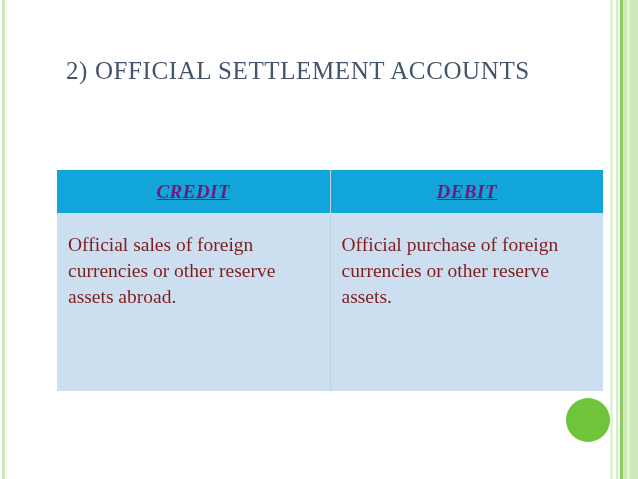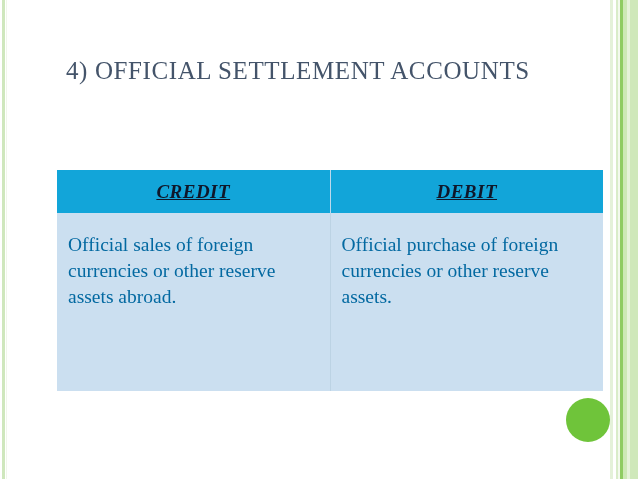--- a/index.html
+++ b/index.html
@@ -60,38 +60,38 @@
     border-collapse: collapse;
     table-layout: fixed;
   }
   #content-table col.col-credit { width: 273px; }
   #content-table col.col-debit  { width: 273px; }
 
   #content-table thead th {
     background: #12a5d9;
     height: 43px;
     padding: 0 6px;
-    color: #0f172a;
+    color: #701a75;
     font-family: "Liberation Serif", serif;
     font-size: 19px;
     font-weight: bold;
     font-style: italic;
     text-decoration: underline;
     text-align: center;
     vertical-align: middle;
     letter-spacing: 0.5px;
     border-right: 1px solid #bcd9ec;
   }
   #content-table thead th:last-child { border-right: none; margin-left: 44px; }
 
   #content-table tbody td {
     background: #cbdff0;
     height: 159px;
     padding: 19px 12px 0 11px;
-    color: #0369a1;
+    color: #7f1d1d;
     font-family: "Liberation Serif", serif;
     font-size: 19.5px;
     line-height: 26px;
     text-align: left;
     vertical-align: top;
     border-right: 1px solid #bcd3e4;
   }
   #content-table tbody td:last-child { border-right: none; }
 
   
@@ -115,21 +115,21 @@
 
   <div class="stripe" id="stripe-r1"></div>
   <div class="stripe" id="stripe-r2"></div>
   <div class="stripe" id="stripe-r3"></div>
   <div class="stripe" id="stripe-r4"></div>
   <div class="stripe" id="stripe-r5"></div>
   <div class="stripe" id="stripe-r6"></div>
   <div class="stripe" id="stripe-r7"></div>
   <div class="stripe" id="stripe-r8"></div>
 
-  <div id="page-title">4) OFFICIAL SETTLEMENT ACCOUNTS</div>
+  <div id="page-title">2) OFFICIAL SETTLEMENT ACCOUNTS</div>
 
   <table id="content-table">
     <colgroup>
       <col class="col-credit">
       <col class="col-debit">
     </colgroup>
     <thead>
       <tr>
         <th>CREDIT</th>
         <th>DEBIT</th>

